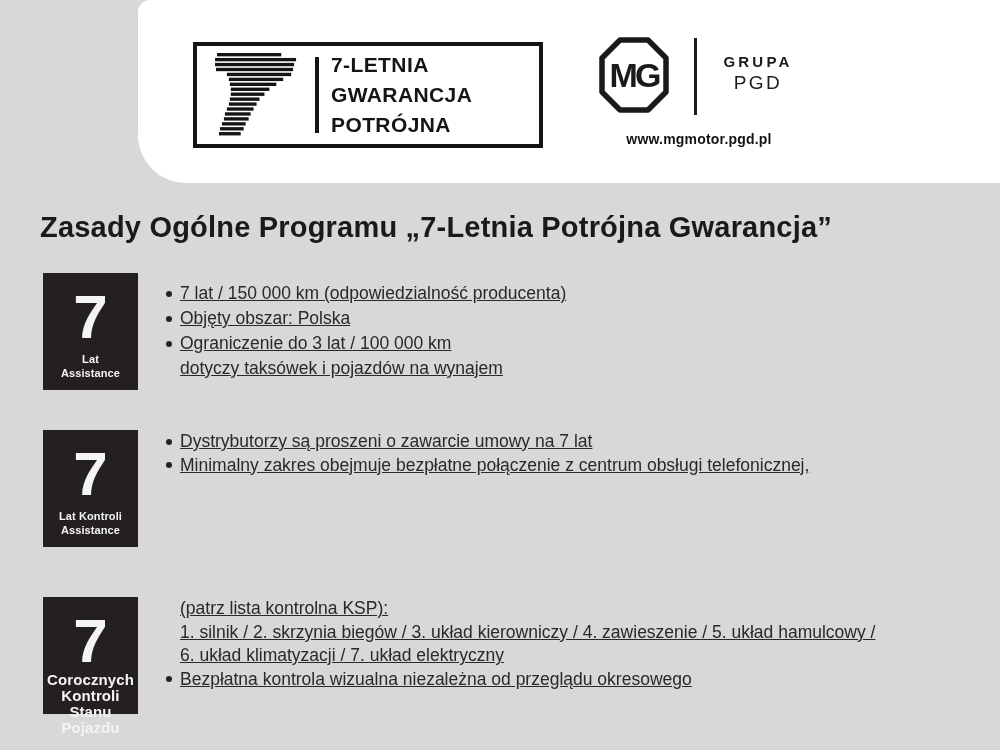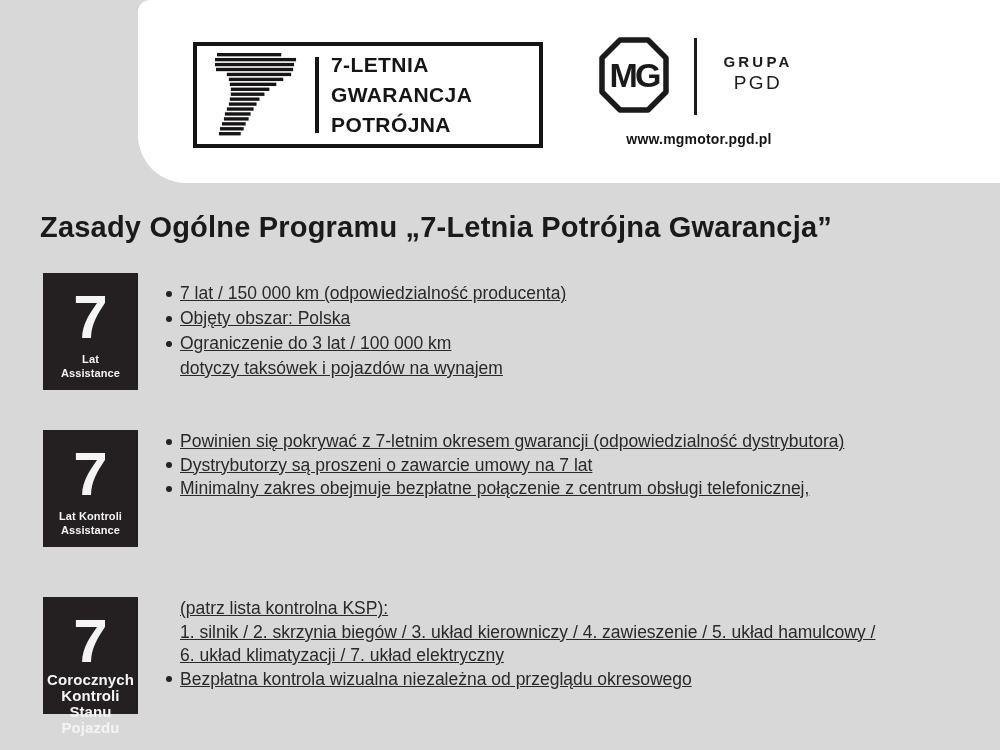--- a/index.html
+++ b/index.html
@@ -162,21 +162,20 @@
 
 <div class="section section-2">
   <div class="badge">
     <div class="badge-number">7</div>
     <div class="badge-label">
       <div>Lat Kontroli</div>
       <div>Assistance</div>
     </div>
   </div>
   <div class="bullets">
-    <div class="line bulleted">Powinien się pokrywać z 7-letnim okresem gwarancji (odpowiedzialność dystrybutora)</div>
     <div class="line bulleted">Dystrybutorzy są proszeni o zawarcie umowy na 7 lat</div>
     <div class="line bulleted">Minimalny zakres obejmuje bezpłatne połączenie z centrum obsługi telefonicznej,</div>
   </div>
 </div>
 
 <div class="section section-3">
   <div class="badge">
     <div class="badge-number">7</div>
     <div class="badge-label">
       <div>Corocznych Kontroli</div>

